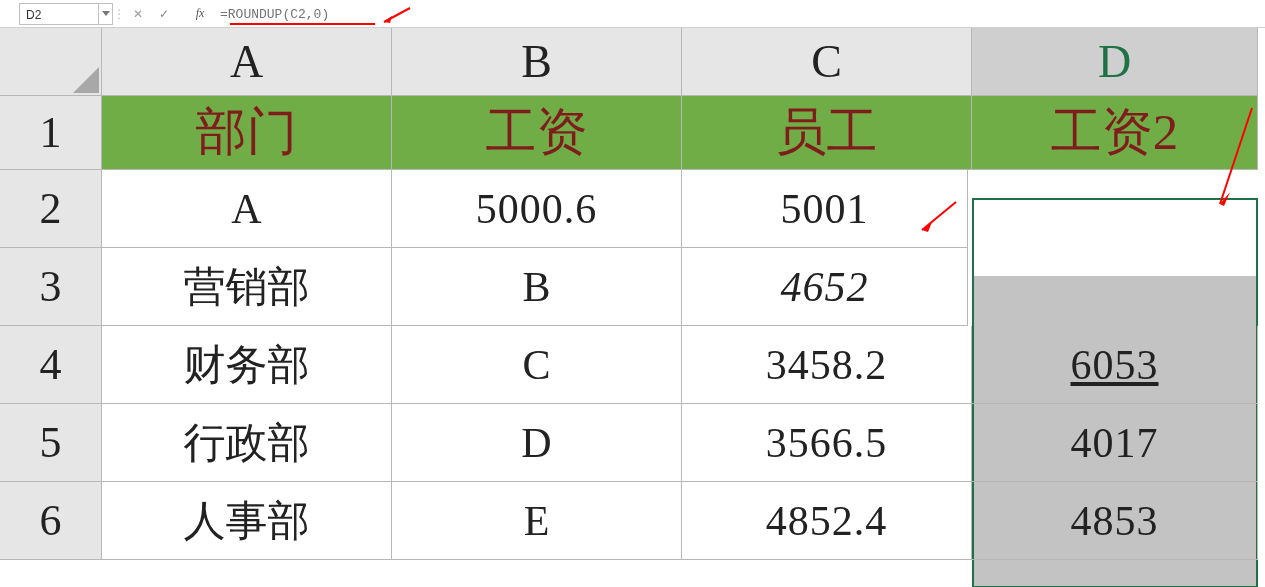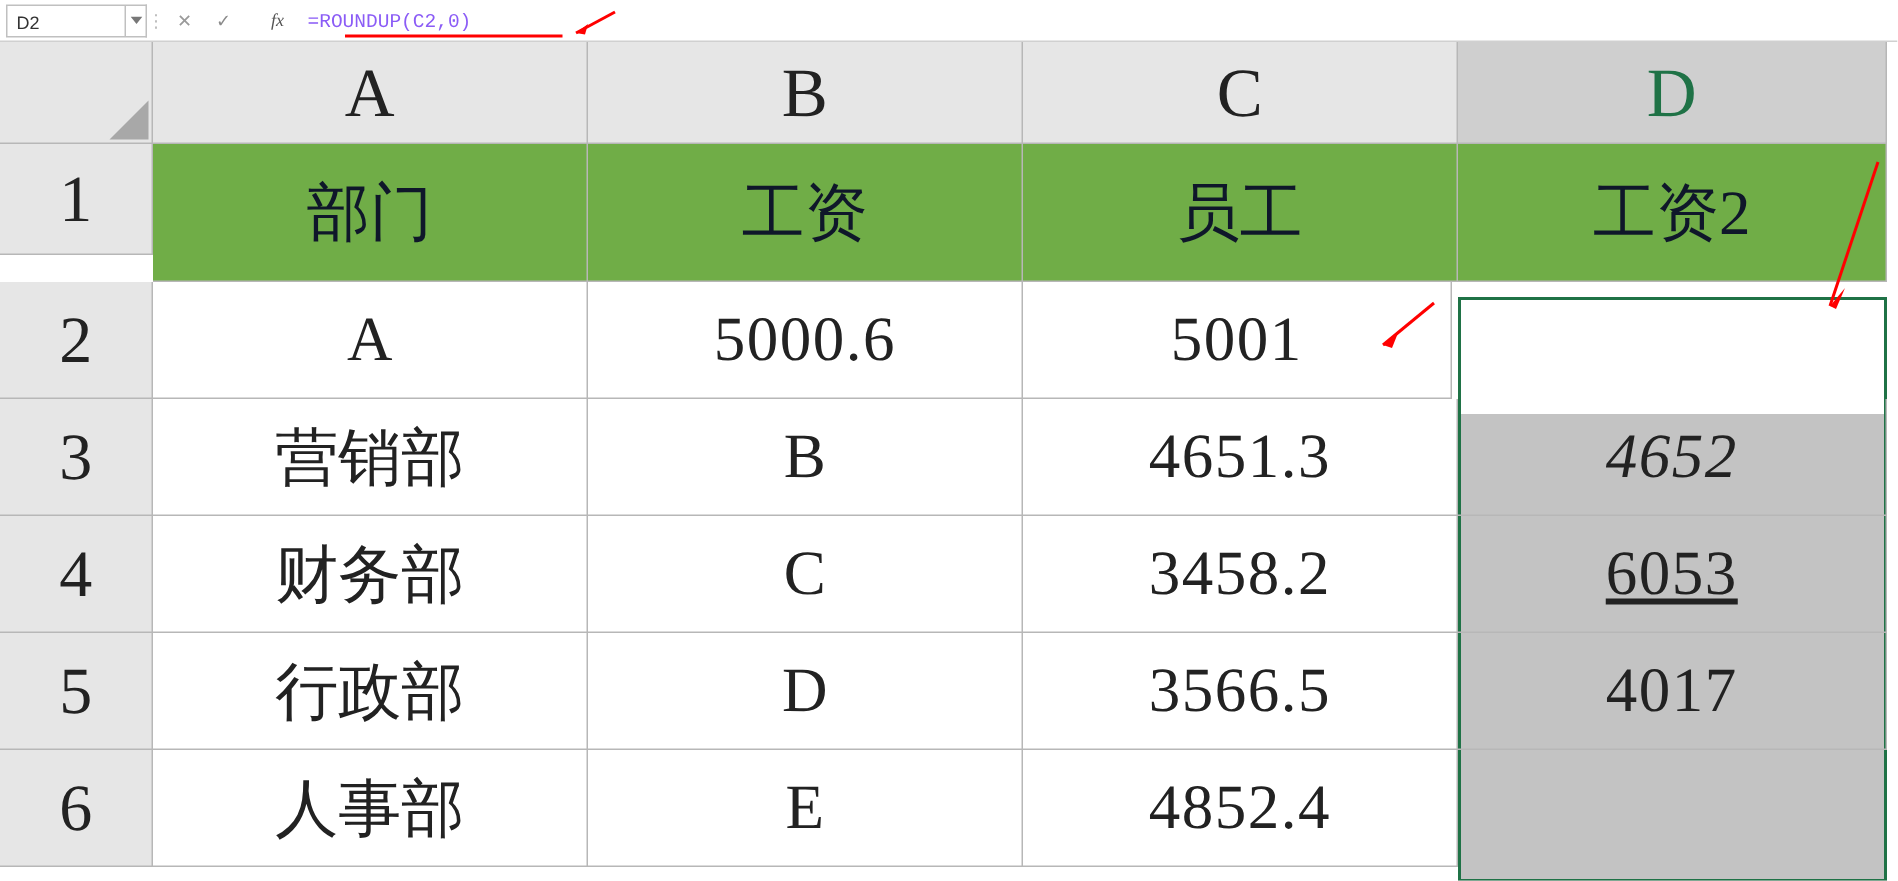--- a/index.html
+++ b/index.html
@@ -17,21 +17,21 @@
     border-bottom: 1px solid #d0d0d0;
     background: #ffffff;
     font-family: Arial, sans-serif;
     font-size: 12px;
     color: #333;
   }
   .name-box {
     width: 80px;
     height: 22px;
     line-height: 22px;
-    margin-left: 4px;
+    margin-left: 19px;
     padding-left: 6px;
     border: 1px solid #c0c0c0;
     background: #fff;
   }
   .namebox-dd {
     width: 14px; height: 22px;
     border: 1px solid #c0c0c0;
     border-left: none;
     display:flex; align-items:center; justify-content:center;
     color:#666;
@@ -47,21 +47,21 @@
   }
   .fb-btn.confirm { color: #8a8a8a; }
   .fb-btn.fx { font-style: italic; font-family: Liberation Serif, serif; color:#555;margin-left:12px; }
   .formula-input {
     flex: 1;
     height: 22px;
     line-height: 22px;
     padding-left: 6px;
     font-family: Consolas, "Courier New", monospace;
     font-size: 13px;
-    color: #8b5cf6;
+    color: #737373;
     border: 1px solid transparent;
     position: relative;
   }
   .formula-underline {
     position: absolute;
     left: 230px; top: 23px;
     width: 145px; height: 2px;
     background: #ff0000;
   }
   .formula-arrow {
@@ -111,24 +111,24 @@
   .col-A { width: 290px; }
   .col-B { width: 290px; }
   .col-C { width: 290px; }
   .col-D { width: 286px; }
 
   .data-row { height: 78px; }
   .data-row .cell { height: 78px; }
   .data-row .rownum-cell { height: 78px; }
 
   .title-row .cell {
-    height: 92px;
+    height: 74px;
     background: #70ad47;
-    font-size: 42px;
-    color: #0f172a;
+    font-size: 51px;
+    color: #7f1d1d;
     font-family: "SimSun","宋体",serif;
   }
   .title-row .rownum-cell { height:74px; }
 
   .cell.val { font-family: "SimSun","Times New Roman",serif; }
   .cell.num { font-family: "Times New Roman","SimSun",serif; letter-spacing:1px; }
 
   
   .sel-overlay {
     position:absolute;
@@ -218,21 +218,20 @@
   <div class="row data-row">
     <div class="rownum-cell">2</div>
     <div class="cell col-B val">A</div>
     <div class="cell col-C num">5000.6</div>
     <div class="cell col-D num" style="position:relative;z-index:5;">5001</div>
   </div>
   <div class="row data-row">
     <div class="rownum-cell">3</div>
     <div class="cell col-A val">营销部</div>
     <div class="cell col-B val">B</div>
-    <div class="cell col-C num">4651.3</div>
     <div class="cell col-D num" style="position:relative;z-index:5;font-style:italic;">4652</div>
   </div>
   <div class="row data-row">
     <div class="rownum-cell">4</div>
     <div class="cell col-A val">财务部</div>
     <div class="cell col-B val">C</div>
     <div class="cell col-C num">3458.2</div>
     <div class="cell col-D num" style="position:relative;z-index:5;text-decoration:underline;">6053</div>
   </div>
   <div class="row data-row">
@@ -240,20 +239,21 @@
     <div class="cell col-A val">行政部</div>
     <div class="cell col-B val">D</div>
     <div class="cell col-C num">3566.5</div>
     <div class="cell col-D num" style="position:relative;z-index:5;">4017</div>
   </div>
   <div class="row data-row">
     <div class="rownum-cell">6</div>
     <div class="cell col-A val">人事部</div>
     <div class="cell col-B val">E</div>
     <div class="cell col-C num">4852.4</div>
+    <div class="cell col-D num" style="position:relative;z-index:5;">4853</div>
   </div>
 
   <div class="sel-overlay"></div>
 
   <div class="arrow" style="left:918px; top:174px;">
     <svg width="40" height="34">
         <path d="M38 0 L4 28" stroke="#ff0000" stroke-width="2" fill="none"></path>
         <path d="M4 28 L14 20 L10 30 Z" fill="#ff0000"></path>
       </svg>
   </div>

